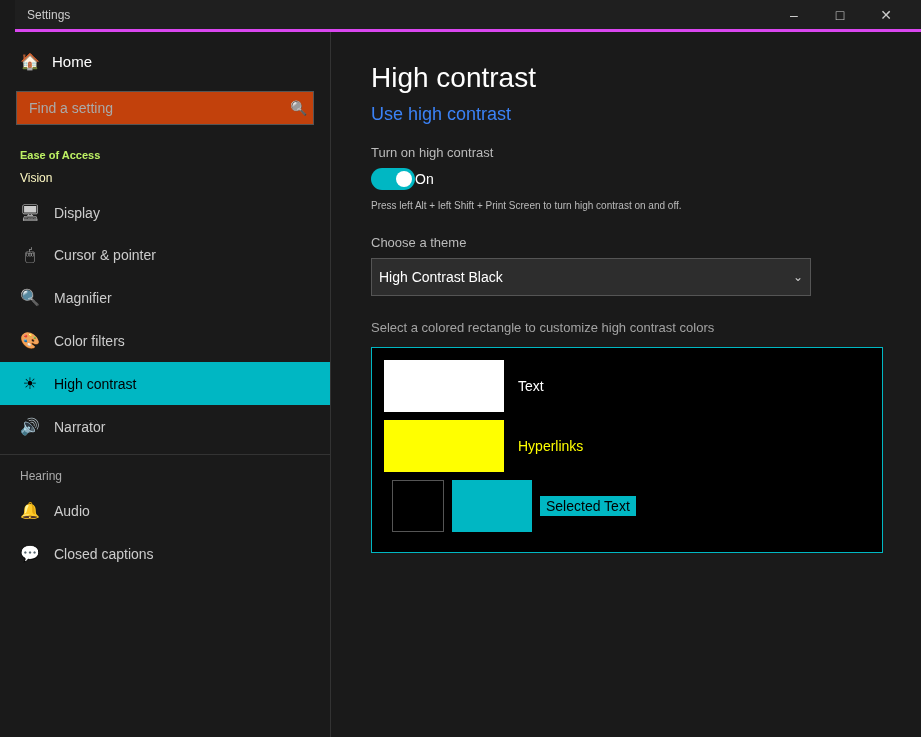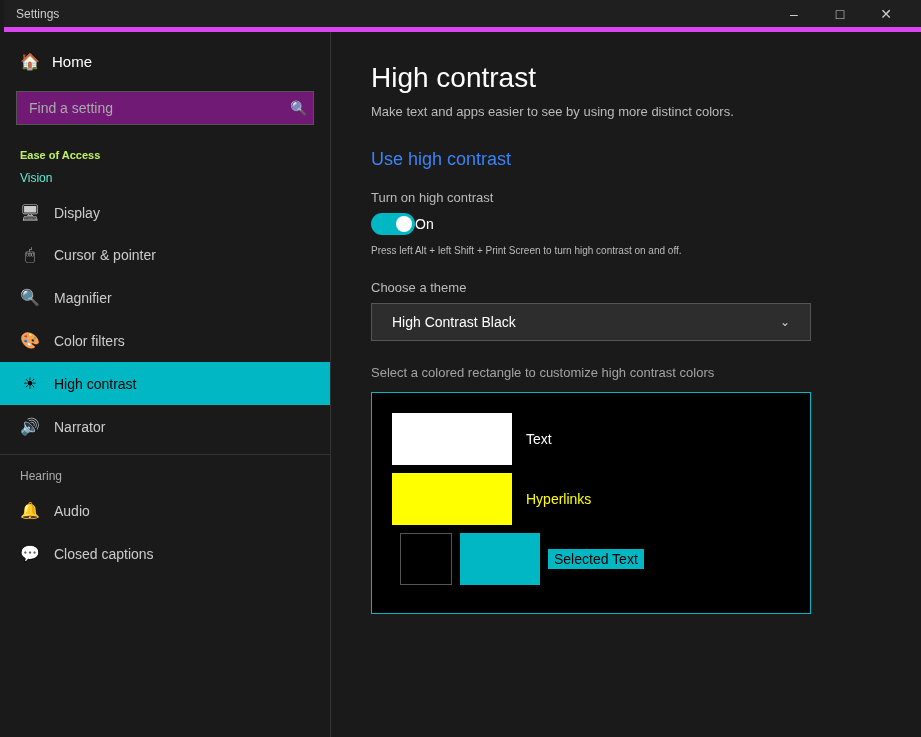--- a/index.html
+++ b/index.html
@@ -14,23 +14,23 @@
     }
 
     
     .title-bar {
       background: #1f1f1f;
       height: 32px;
       display: flex;
       align-items: center;
       justify-content: space-between;
       padding: 0 12px;
-      border-bottom: 5px solid #d946ef;
+      border-bottom: 3px solid #d946ef;
       position: absolute;
-      top: 0; left: 4px; right: 0;
+      top: 0; left: 15px; right: 0;
     }
     .title-bar-left {
       font-size: 12px;
       color: #ccc;
     }
     .title-bar-controls {
       display: flex;
       gap: 0;
     }
     .title-bar-btn {
@@ -72,21 +72,21 @@
       cursor: pointer;
       gap: 12px;
     }
 
     .sidebar-search {
       margin: 0 16px 16px;
       position: relative;
     }
     .sidebar-search input {
       width: 100%;
-      background: #701a75;
+      background: #c2410c;
       border: 1px solid #555;
       color: #fff;
       padding: 8px 36px 8px 12px;
       font-size: 14px;
       outline: none;
     }
     .sidebar-search input::placeholder { color: #aaa; }
     .search-icon-btn {
       position: absolute;
       right: 6px;
@@ -201,40 +201,40 @@
       color: #bbb;
       margin-bottom: 8px;
     }
 
     .theme-dropdown {
       display: flex;
       align-items: center;
       justify-content: space-between;
       background: #2d2d2d;
       border: 1px solid #555;
-      padding: 10px 20px;
+      padding: 10px 7px;
       width: 440px;
       cursor: pointer;
       margin-bottom: 24px;
       color: #fff;
       font-size: 14px;
     }
     .dropdown-chevron { font-size: 12px; color: #ccc; }
 
     .color-rect-label {
       font-size: 13px;
       color: #a3a3a3;
       margin-bottom: 12px;
     }
 
     .color-boxes-container {
       border: 1px solid #00b7c3;
       background: #000;
-      padding: 20px;
-      width: 440px;
+      padding: 12px;
+      width: 512px;
     }
 
     .color-row {
       display: flex;
       align-items: center;
       margin-bottom: 8px;
       gap: 14px;
       min-height: 52px;
     }
 
@@ -289,21 +289,21 @@
       <span>Home</span>
     </div>
 
     <div class="sidebar-search">
       <input type="text" placeholder="Find a setting" style="">
       <button class="search-icon-btn">🔍</button>
     </div>
 
     <div class="sidebar-section-label">Ease of Access</div>
 
-    <div class="sidebar-section-label" style="font-weight:400; color:#5eead4; font-size:12px; padding-top:4px;">Vision</div>
+    <div class="sidebar-section-label" style="font-weight:400; color:#fef9c3; font-size:12px; padding-top:4px;">Vision</div>
 
     <div class="sidebar-item">
       <span class="sidebar-icon">🖥</span>
       <span>Display</span>
     </div>
 
     <div class="sidebar-item">
       <span class="sidebar-icon">🖱</span>
       <span>Cursor &amp; pointer</span>
     </div>
@@ -340,21 +340,20 @@
     <div class="sidebar-item">
       <span class="sidebar-icon">💬</span>
       <span>Closed captions</span>
     </div>
 
   </div>
 
   <div class="main-content">
 
     <h1 class="page-title">High contrast</h1>
-    <p class="page-subtitle">Make text and apps easier to see by using more distinct colors.</p>
 
     <h2 class="section-heading">Use high contrast</h2>
 
     <div class="theme-label">Turn on high contrast</div>
 
     <div class="toggle-row">
       <div class="toggle-switch">
         <div class="toggle-knob"></div>
       </div>
       <span class="toggle-label">On</span>

